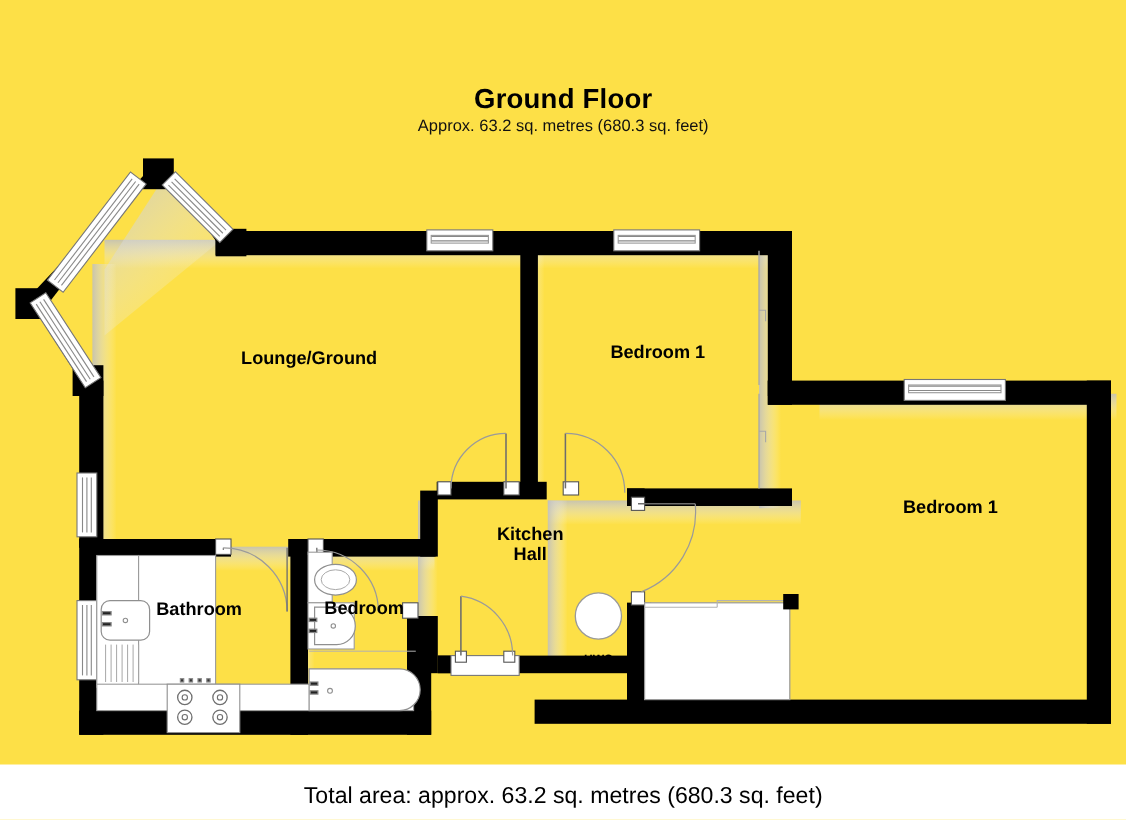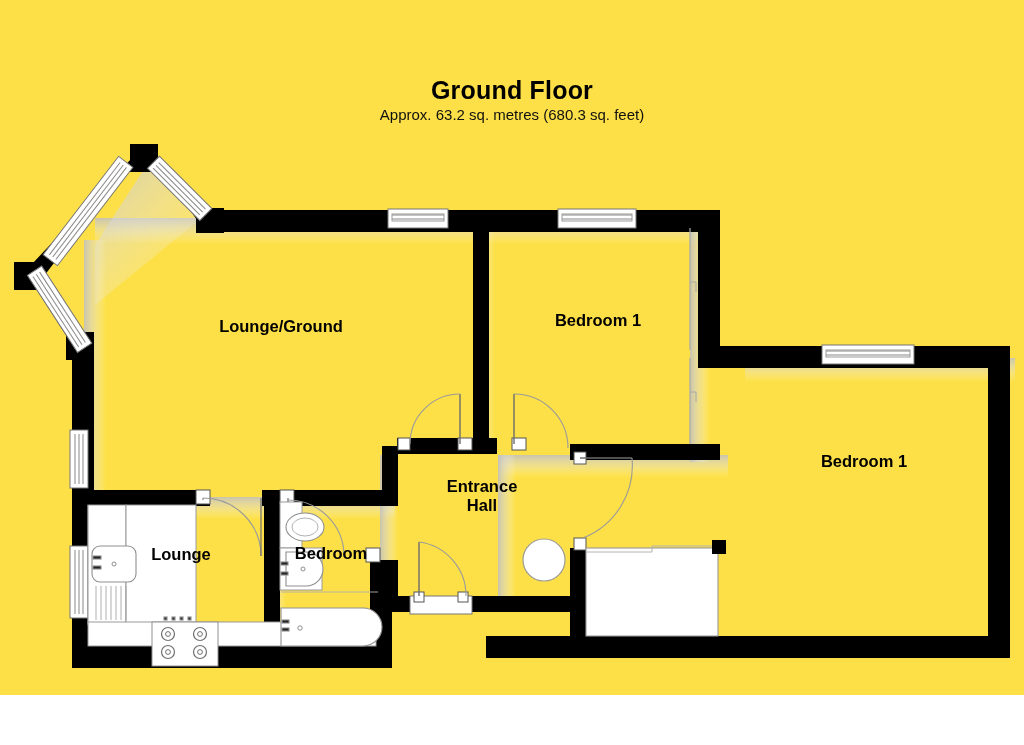--- a/index.html
+++ b/index.html
@@ -366,21 +366,22 @@
 
     <g>
       <circle cx="544" cy="560" r="21" fill="#ffffff" stroke="#9a9a9a" stroke-width="1.2"></circle>
     </g>
 
   </svg>
 
   <div class="room-label" style="left:281px; top:327px;">Lounge/Ground</div>
   <div class="room-label" style="left:598px; top:321px;">Bedroom 1</div>
   <div class="room-label" style="left:864px; top:462px;">Bedroom 1</div>
-  <div class="room-label" style="left:482px; top:496px;">Entrance
+  <div class="room-label" style="left:482px; top:496px;">Kitchen
 Hall</div>
-  <div class="room-label" style="left:181px; top:555px;">Lounge</div>
+  <div class="room-label" style="left:181px; top:555px;">Bathroom</div>
   <div class="room-label" style="left:331px; top:554px;">Bedroom</div>
 
   <div class="hwc-label" style="left:544px; top:560px;">HWC</div>
 
+  <div class="plan-footer">Total area: approx. 63.2 sq. metres (680.3 sq. feet)</div>
 
 </div>
 
 </body></html>

